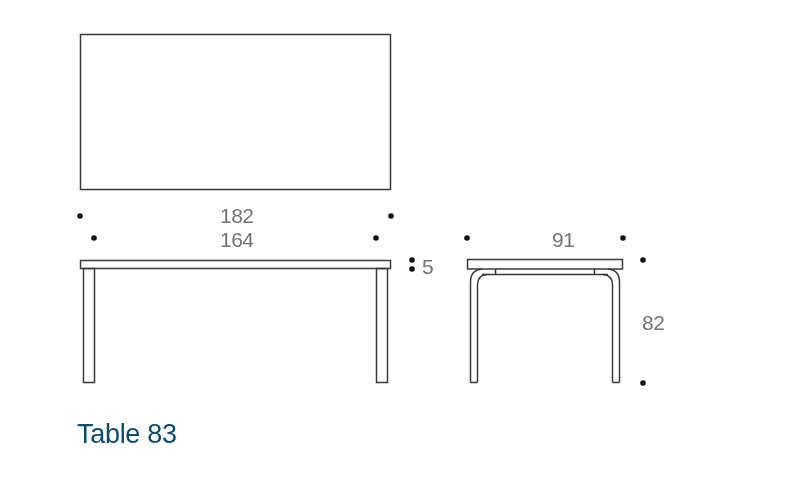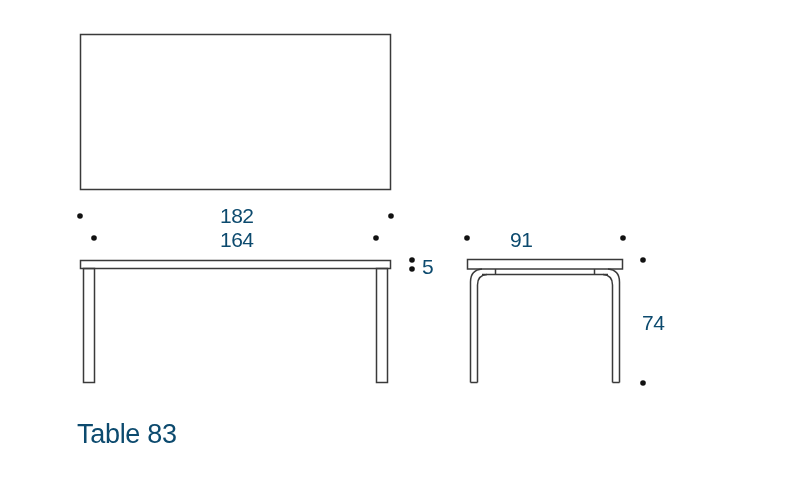--- a/index.html
+++ b/index.html
@@ -1,19 +1,19 @@
 <!DOCTYPE html>
 <html><head>
   <meta charset="utf-8">
   <style>
     html, body { margin: 0; padding: 0; background: #ffffff; }
     body { width: 800px; height: 479px; position: relative; overflow: hidden;
            font-family: "Liberation Sans", "DejaVu Sans", sans-serif; color: #111; }
     svg.drawing { position: absolute; left: 0; top: 0; }
-    .dim { position: absolute; font-size: 21px; line-height: 1; color: #0c4a6e; font-weight: 400; letter-spacing: -0.5px; }
+    .dim { position: absolute; font-size: 21px; line-height: 1; color: #737373; font-weight: 400; letter-spacing: -0.5px; }
     .title { position: absolute; left: 77px; top: 421px; font-size: 27px; line-height: 1; color: #0c4a6e; letter-spacing: -0.3px; }
   </style>
 </head>
 <body>
 
 <svg class="drawing" width="800" height="479" viewBox="0 0 800 479" xmlns="http://www.w3.org/2000/svg">
 
   <g>
     <rect x="80.5" y="34.5" width="310" height="155" fill="none" stroke="#3a3a3a" stroke-width="1.5"></rect>
   </g>
@@ -49,16 +49,16 @@
 
     <path d="M 470.5 382.5 L 470.5 282 Q 470.5 270 482 269 M 477.5 382.5 L 477.5 285 Q 477.5 275 487 274.5 M 470.5 382.5 L 477.5 382.5"></path>
 
     <path d="M 619.5 382.5 L 619.5 282 Q 619.5 270 608 269 M 612.5 382.5 L 612.5 285 Q 612.5 275 603 274.5 M 612.5 382.5 L 619.5 382.5"></path>
   </g>
 </svg>
 
 <div class="dim" style="left:220px; top:205px;">182</div>
 <div class="dim" style="left:220px; top:229px;">164</div>
 <div class="dim" style="left:422px; top:256px;">5</div>
-<div class="dim" style="left:510px; top:229px;">91</div>
-<div class="dim" style="left:642px; top:312px;">74</div>
+<div class="dim" style="left:552px; top:229px;">91</div>
+<div class="dim" style="left:642px; top:312px;">82</div>
 
 <div class="title">Table 83</div>
 
 </body></html>

